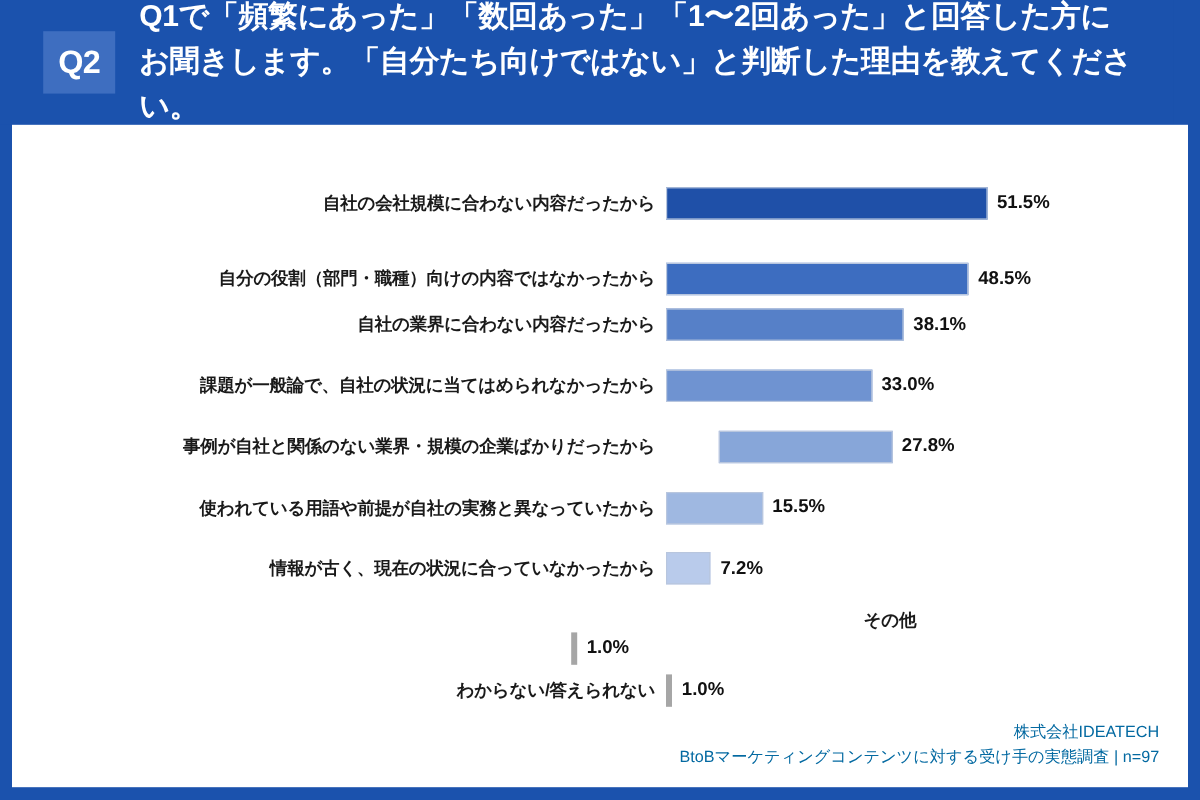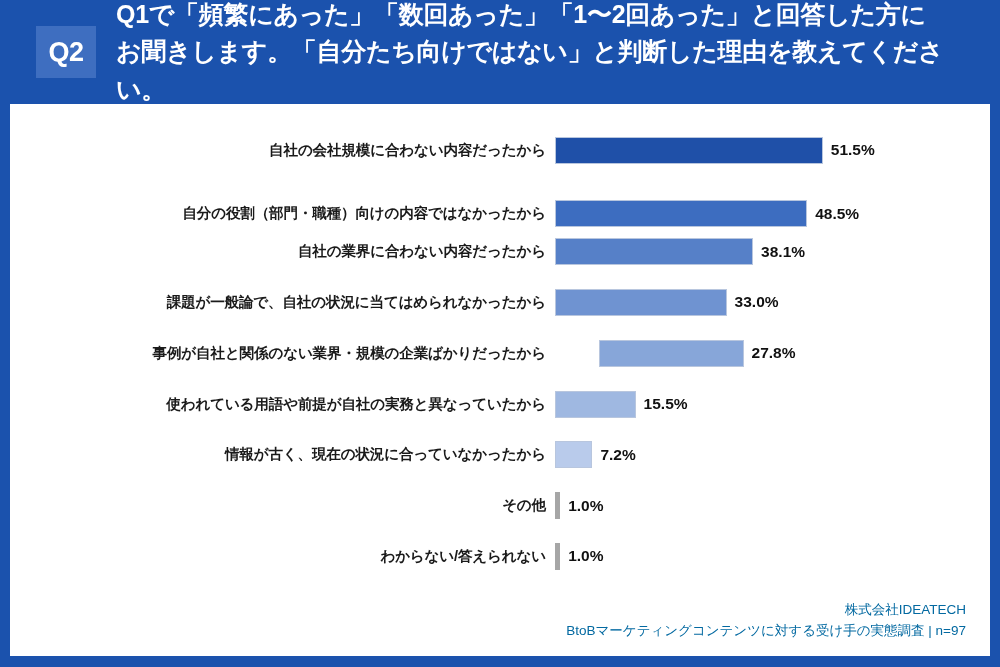--- a/index.html
+++ b/index.html
@@ -60,21 +60,21 @@
     top: 104px;
     width: 980px;
     height: 552px;
     background: #ffffff;
     box-sizing: border-box;
   }
   
   #chart {
     position: absolute;
     left: 0;
-    top: 7px;
+    top: 26px;
     width: 817px;
     height: 470px;
   }
   .row {
     position: absolute;
     left: 0;
     width: 980px;
     height: 34px;
     display: flex;
     align-items: center;
@@ -181,21 +181,21 @@
             <div class="val-label">15.5%</div>
           </div>
         </div>
         <div class="row" style="top: 326.8px;">
           <div class="cat-label">情報が古く、現在の状況に合っていなかったから</div>
           <div class="bar-wrap">
             <div class="bar bordered" style="width: 37.44px; background: rgb(185, 203, 235);"></div>
             <div class="val-label">7.2%</div>
           </div>
         </div>
-        <div class="row" style="top: 377.6px;">
+        <div class="row" style="top: 377.6px; flex-direction: column;">
           <div class="cat-label">その他</div>
           <div class="bar-wrap">
             <div class="bar" style="width: 5.2px; background: rgb(166, 166, 166);"></div>
             <div class="val-label">1.0%</div>
           </div>
         </div>
         <div class="row" style="top: 428.4px;">
           <div class="cat-label">わからない/答えられない</div>
           <div class="bar-wrap">
             <div class="bar" style="width: 5.2px; background: rgb(166, 166, 166);"></div>

